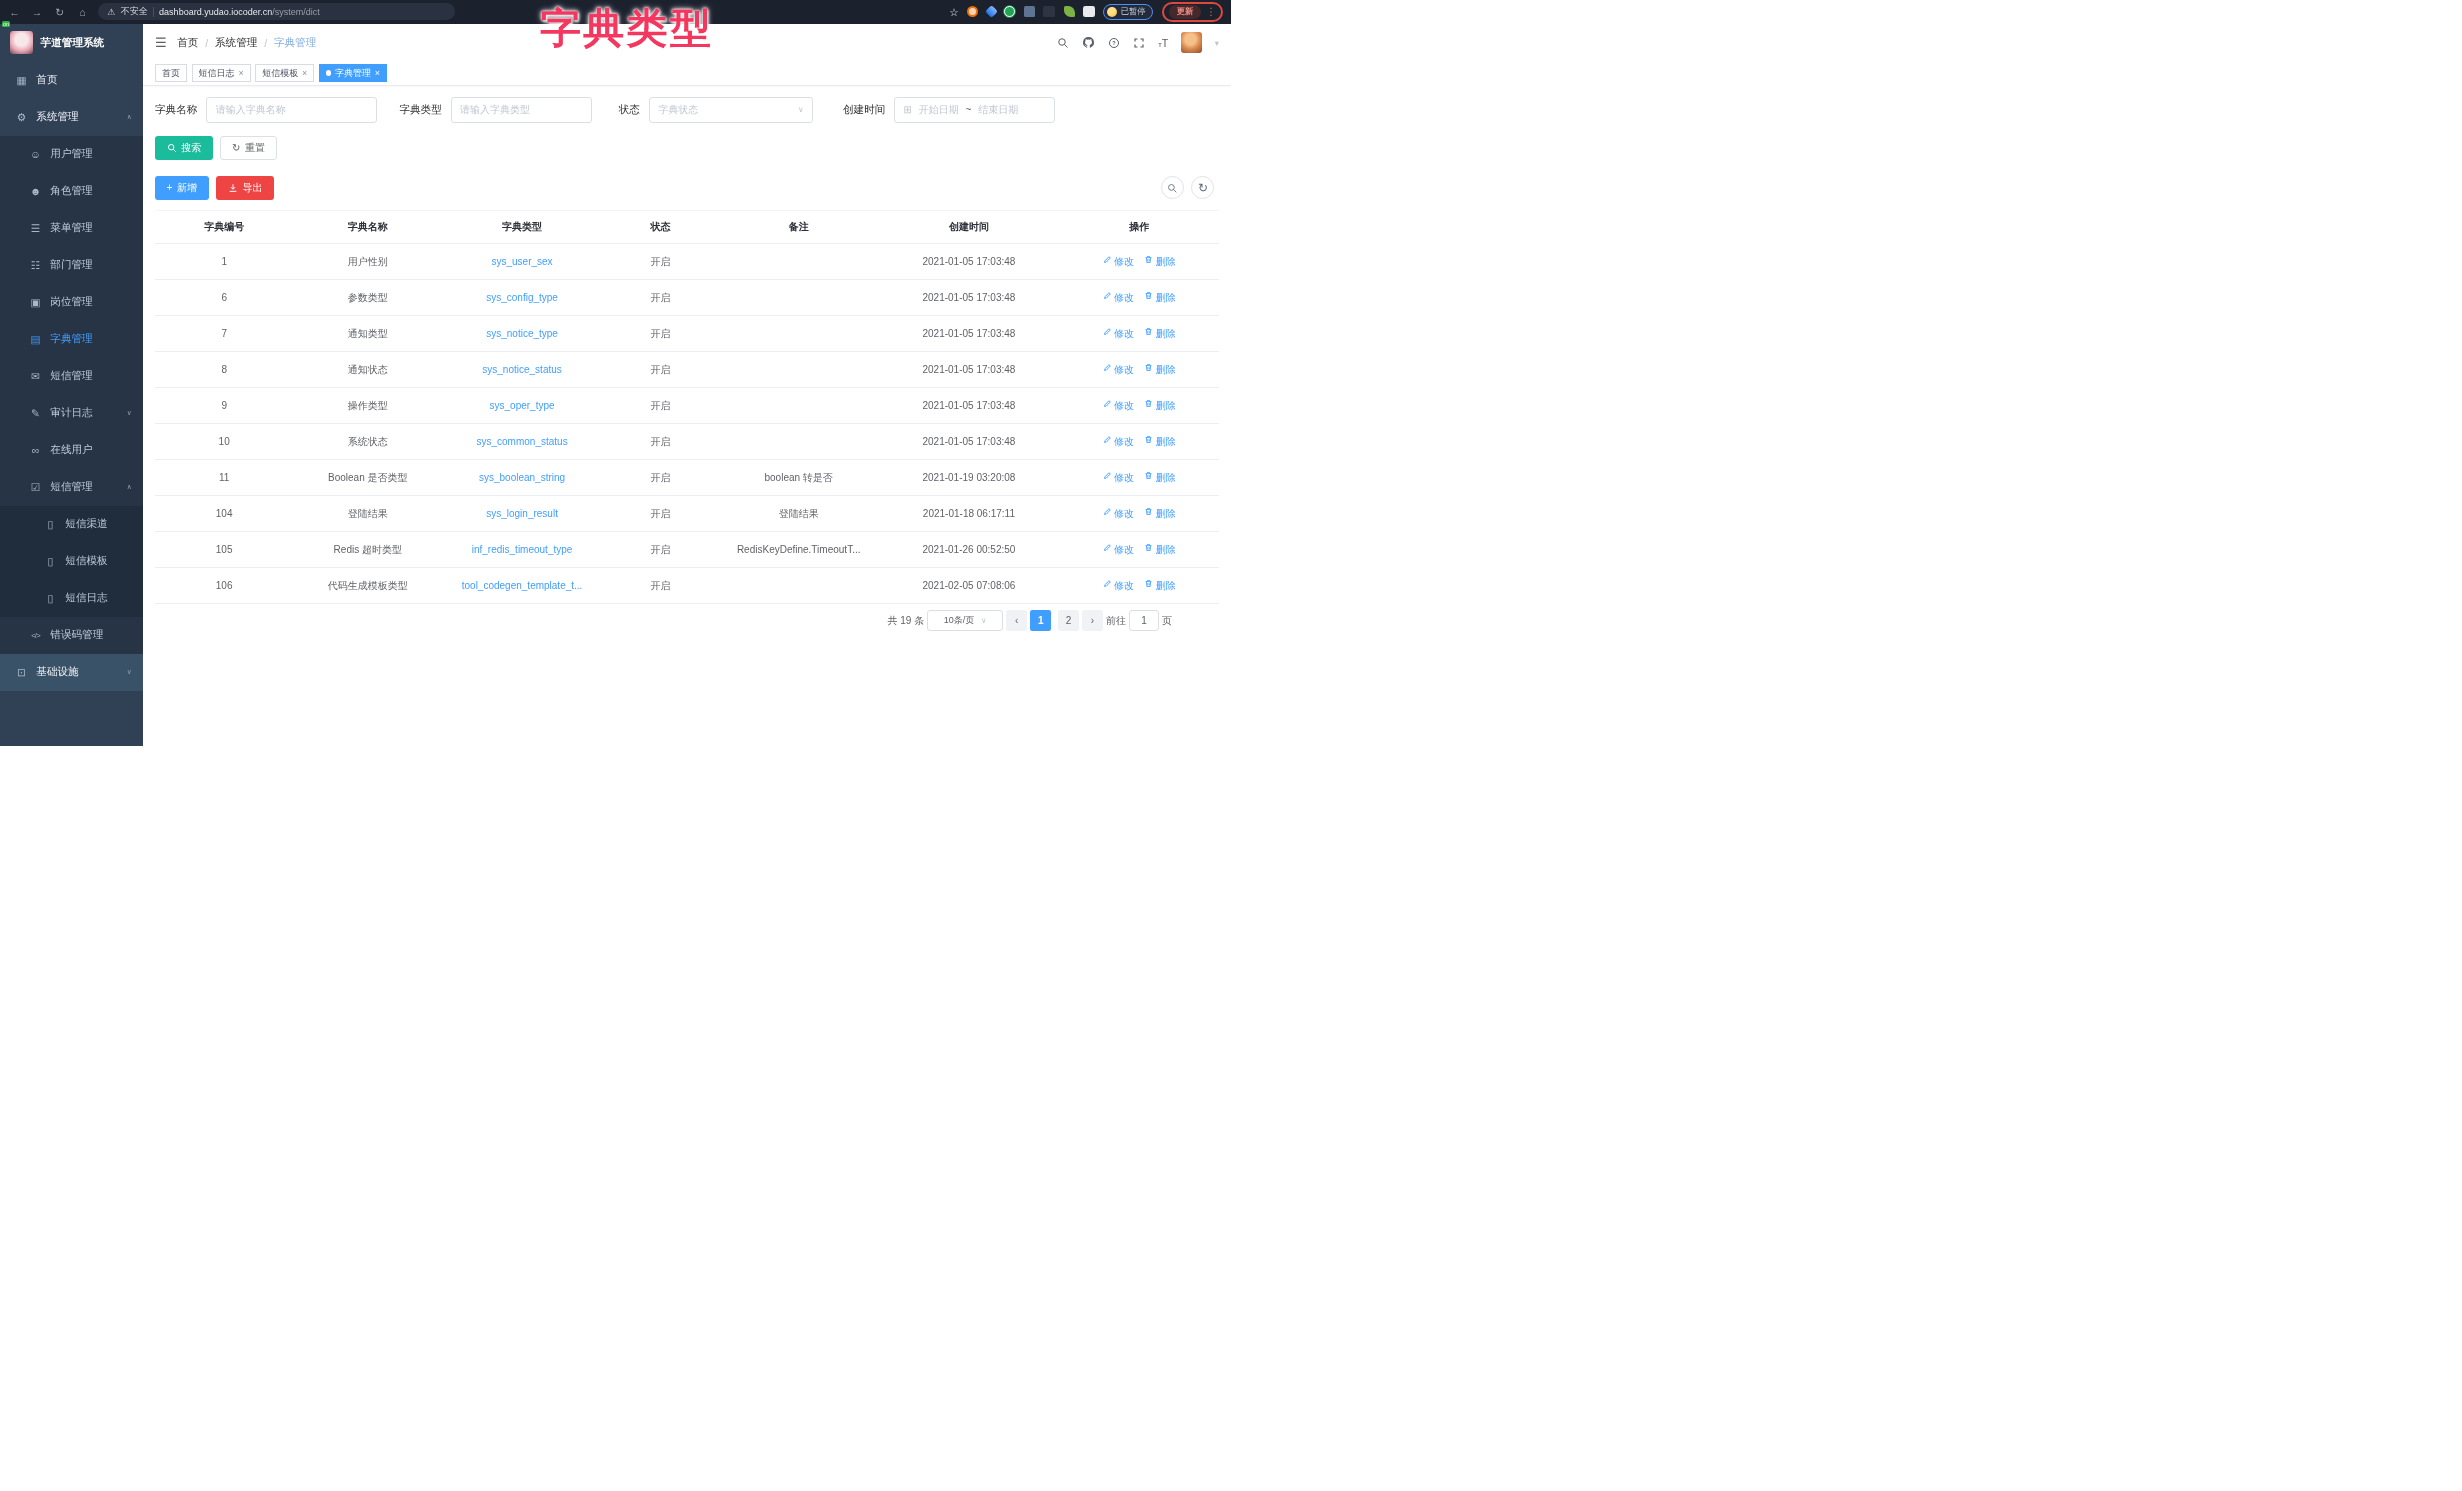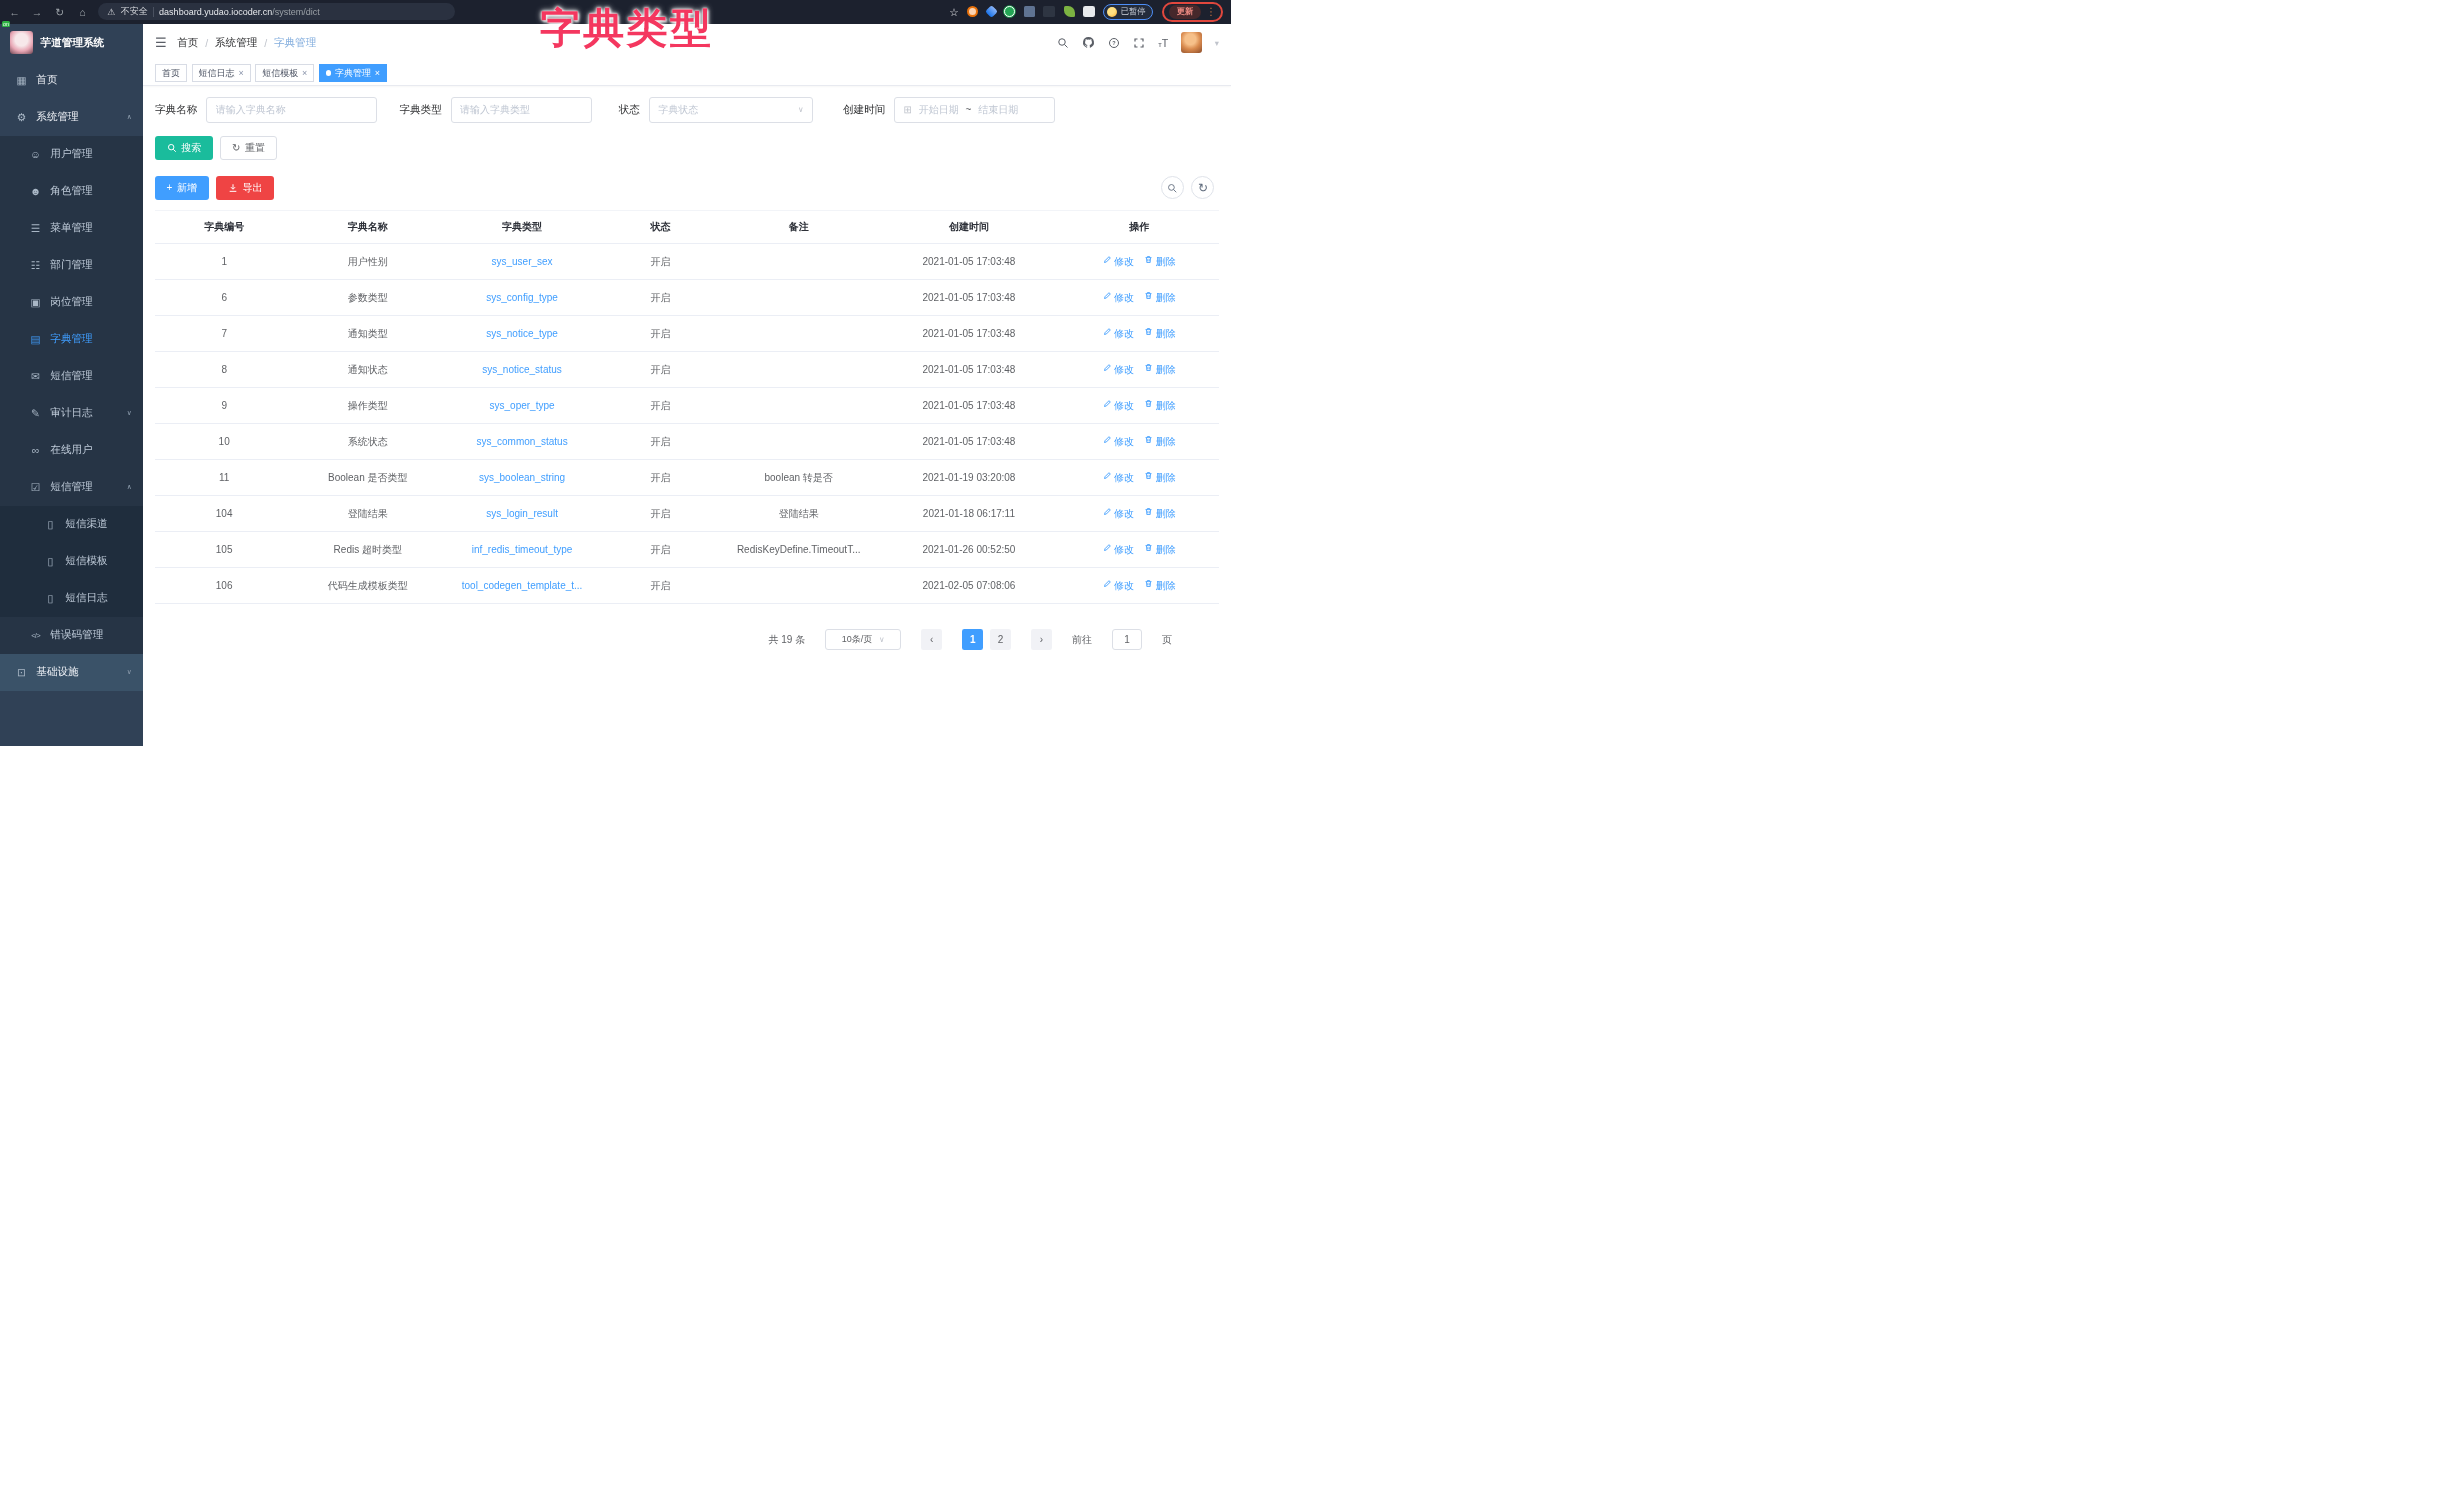--- a/index.html
+++ b/index.html
@@ -115,22 +115,22 @@
   .grid th { height:33px; font-size:10px; font-weight:bold; color:#2d3038;
     border-bottom:0.8px solid #ebeef5; border-top:0.8px solid #f2f4f8; }
   .grid td { height:36px; text-align:center; border-bottom:0.8px solid #ebeef5;
     white-space:nowrap; overflow:hidden; text-overflow:ellipsis; padding:0 3px; }
   .grid th { text-align:center; }
   .type-link { color:#409eff; cursor:pointer; }
   .op-link { color:#409eff; cursor:pointer; display:inline-flex; align-items:flex-start;
     gap:2.3px; margin:0 5.3px; }
   .op-link svg { display:block; }
 
-  .pager { display:flex; align-items:center; justify-content:flex-end; gap:20px;
-    margin-top:25px; padding-right:47px; font-size:10px; color:#606266; }
+  .pager { display:flex; align-items:center; justify-content:flex-end; gap:3px;
+    margin-top:6px; padding-right:47px; font-size:10px; color:#606266; }
   .psel { width:76px; height:21px; border:0.8px solid #dcdfe6; border-radius:3px;
     display:flex; align-items:center; justify-content:center; gap:6.8px; cursor:pointer; font-size:9px; }
   .pbtn { min-width:21px; height:21px; padding:0 3px; border-radius:2.3px; background:#f1f2f6;
     color:#606266; display:flex; align-items:center; justify-content:center; cursor:pointer; font-size:10px; }
   .pbtn.active { background:#409eff; color:#fff; font-weight:bold; }
   .goto-inp { width:30px; height:21px; text-align:center; padding:0 3px; }
 </style>
 </head>
 <body>
 

